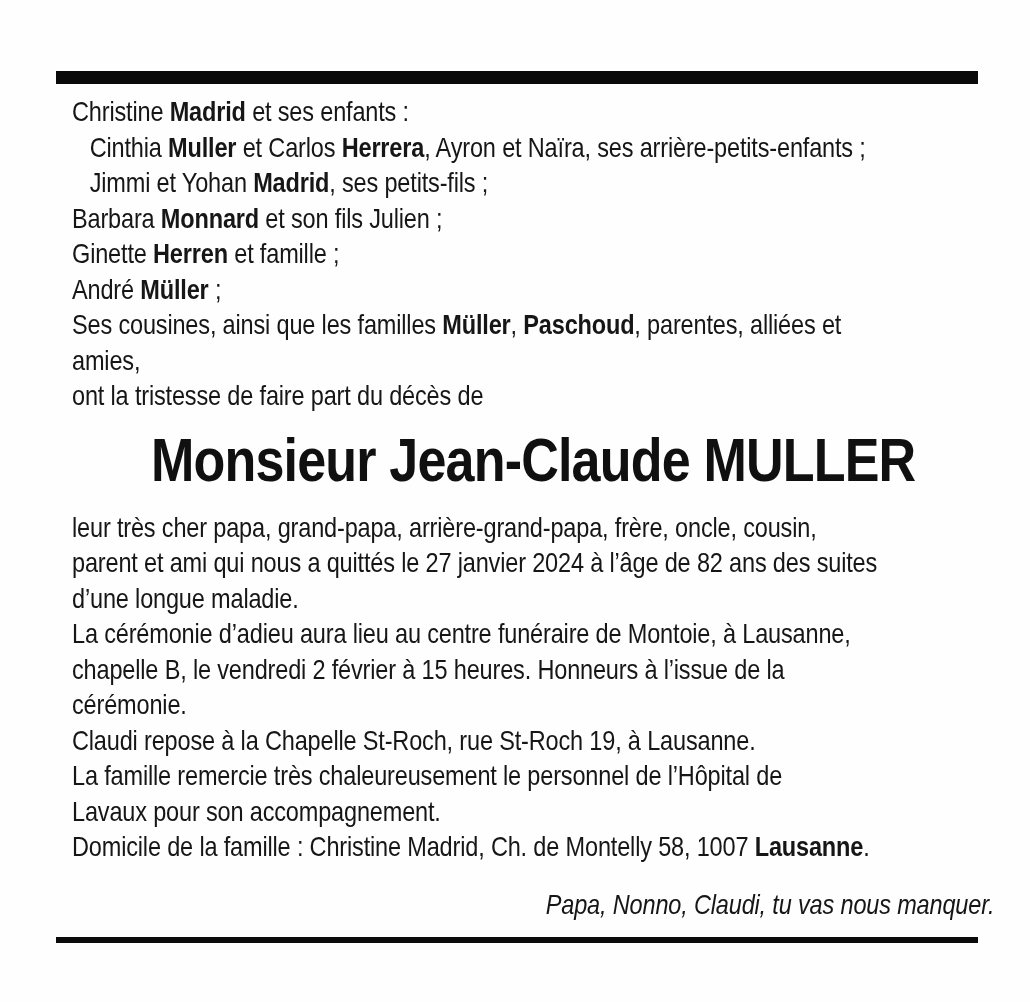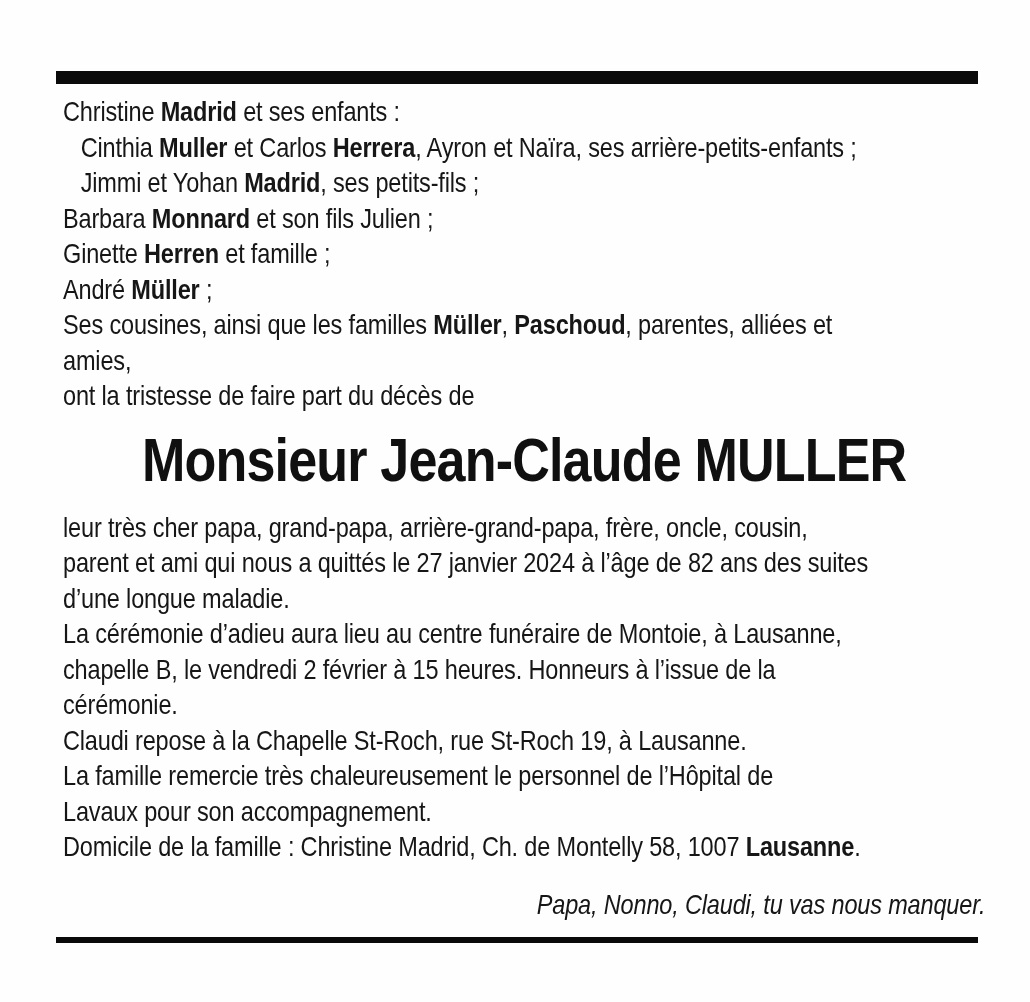--- a/index.html
+++ b/index.html
@@ -21,21 +21,21 @@
     left: 56px;
     width: 922px;
     background: #0a0a0a;
   }
   #top-rule { top: 71px; height: 13px; }
   #bottom-rule { top: 937px; height: 6px; }
 
   
   #content {
     position: absolute;
-    left: 63px;
+    left: 72px;
     top: 94px;
     width: 922px;
   }
   #condense {
     width: 1098px;
     transform: scaleX(0.84);
     transform-origin: 0 0;
   }
   .line {
     font-size: 28px;

